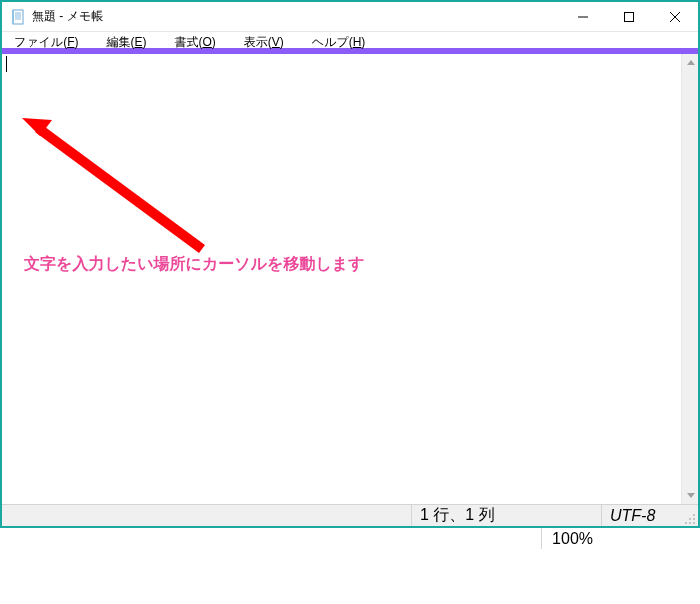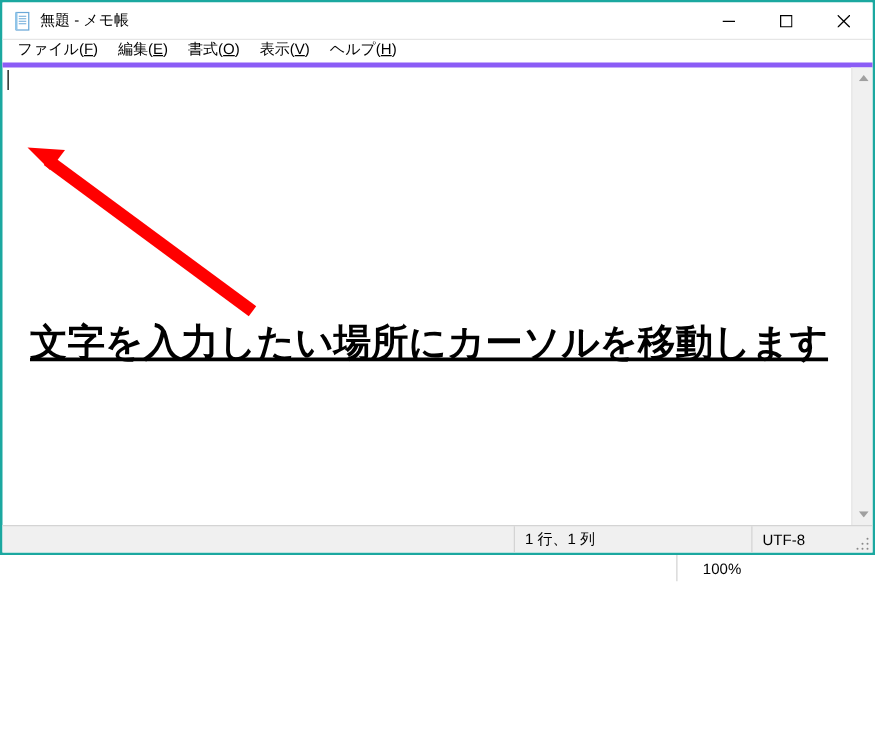--- a/index.html
+++ b/index.html
@@ -6,21 +6,21 @@
     body {
       font-family: "Meiryo", "Yu Gothic", sans-serif;
       font-size: 12px;
       background: #fff;
       width: 700px;
       height: 604px;
       overflow: hidden;
     }
     .window {
       width: 700px;
-      height: 444px;
+      height: 528px;
       border: 2px solid #1ba8a0;
       background: #fff;
       display: flex;
       flex-direction: column;
       position: relative;
     }
     .titlebar {
       height: 30px;
       background: #fff;
       display: flex;
@@ -45,23 +45,24 @@
       display: flex;
       align-items: center;
       justify-content: center;
       cursor: pointer;
     }
     .win-btn svg { display: block; }
     .menubar {
       height: 22px;
       background: #fff;
       display: flex;
-      align-items: flex-end;
+      align-items: flex-start;
       padding: 0 4px;
-      border-bottom: 4px solid #8b5cf6;
+      border-bottom: 6px solid #8b5cf6;
+      gap: 12px;
     }
     .menu-item {
       padding: 2px 8px;
       font-size: 12px;
       color: #000;
       cursor: pointer;
     }
     .menu-item .underline { text-decoration: underline; }
     .content-area {
       flex: 1;
@@ -100,60 +101,59 @@
       cursor: pointer;
       color: #a0a0a0;
       font-size: 10px;
     }
     .scroll-arrow.down { position: absolute; bottom: 0; }
     .statusbar {
       height: 22px;
       background: #f0f0f0;
       display: flex;
       align-items: center;
-      font-size: 12px;
+      font-size: 16px;
       border-top: 1px solid #d4d4d4;
     }
     .status-spacer { flex: 1; }
     .status-cell {
       padding: 0 8px;
       border-left: 1px solid #d4d4d4;
       height: 100%;
       display: flex;
       align-items: center;
     }
     .status-cell.pos { width: 130px; }
     .status-cell.zoom { width: 60px; justify-content: flex-end; margin-top: 46px; }
     .status-cell.eol { width: 130px; }
-    .status-cell.enc { width: 80px; }
+    .status-cell.enc { width: 80px; font-style: italic; }
     .resize-grip {
       width: 17px;
       height: 22px;
       display: flex;
       align-items: flex-end;
       justify-content: flex-end;
       padding: 2px;
     }
     .annotation-arrow {
       position: absolute;
       top: 60px;
       left: 10px;
       pointer-events: none;
     }
     .annotation-text {
       position: absolute;
       top: 200px;
       left: 22px;
-      color: #000000;
-      font-size: 30px;
+      color: #ec4899;
+      font-size: 16px;
       font-weight: bold;
       pointer-events: none;
       font-family: "Meiryo", sans-serif;
       letter-spacing: 0;
-      text-decoration: underline;
     }
   </style>
 </head>
 <body>
 
 <div class="window">
 
   <div class="titlebar">
     <span class="titlebar-icon">
       <svg width="16" height="16" viewBox="0 0 16 16">

